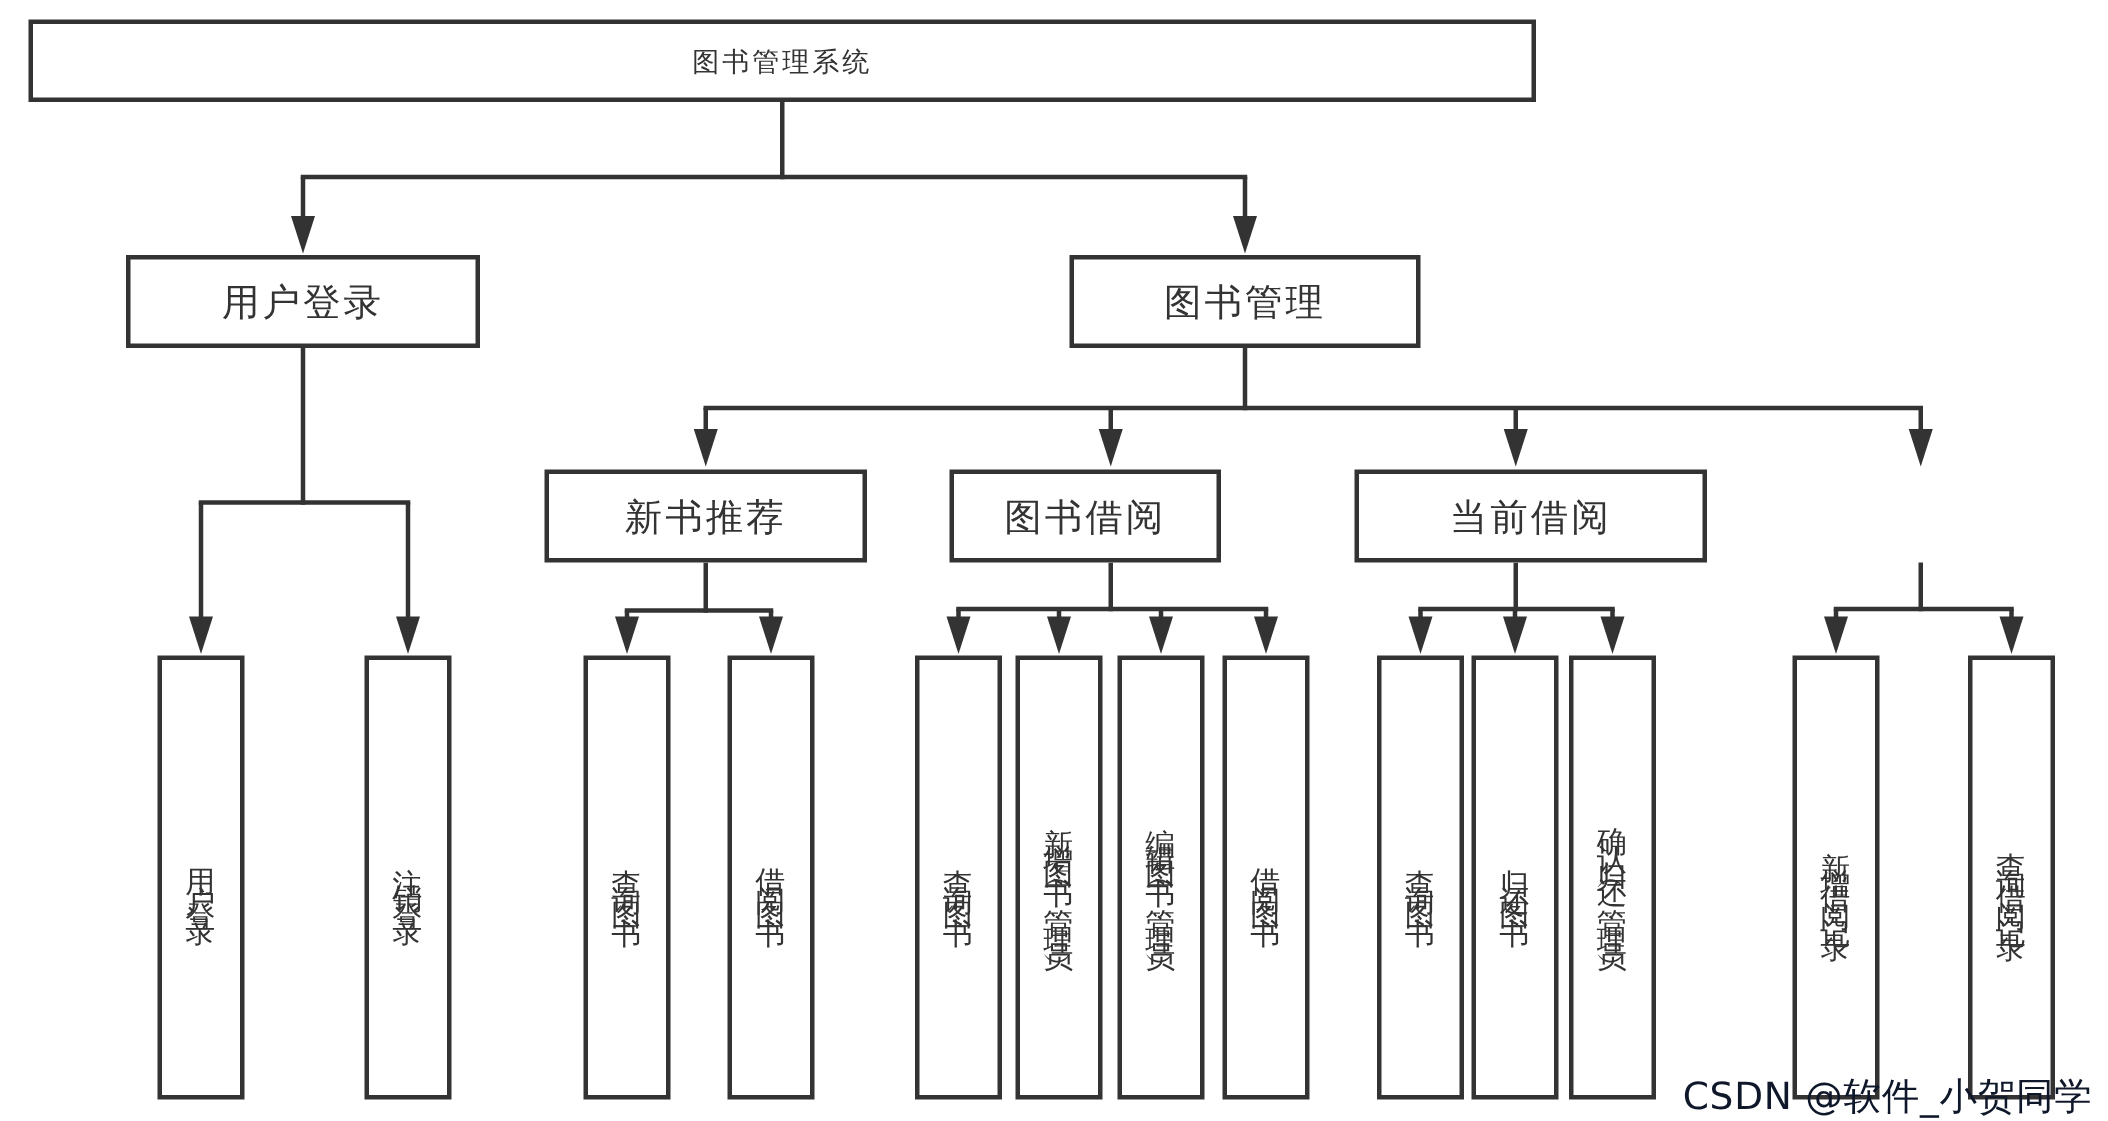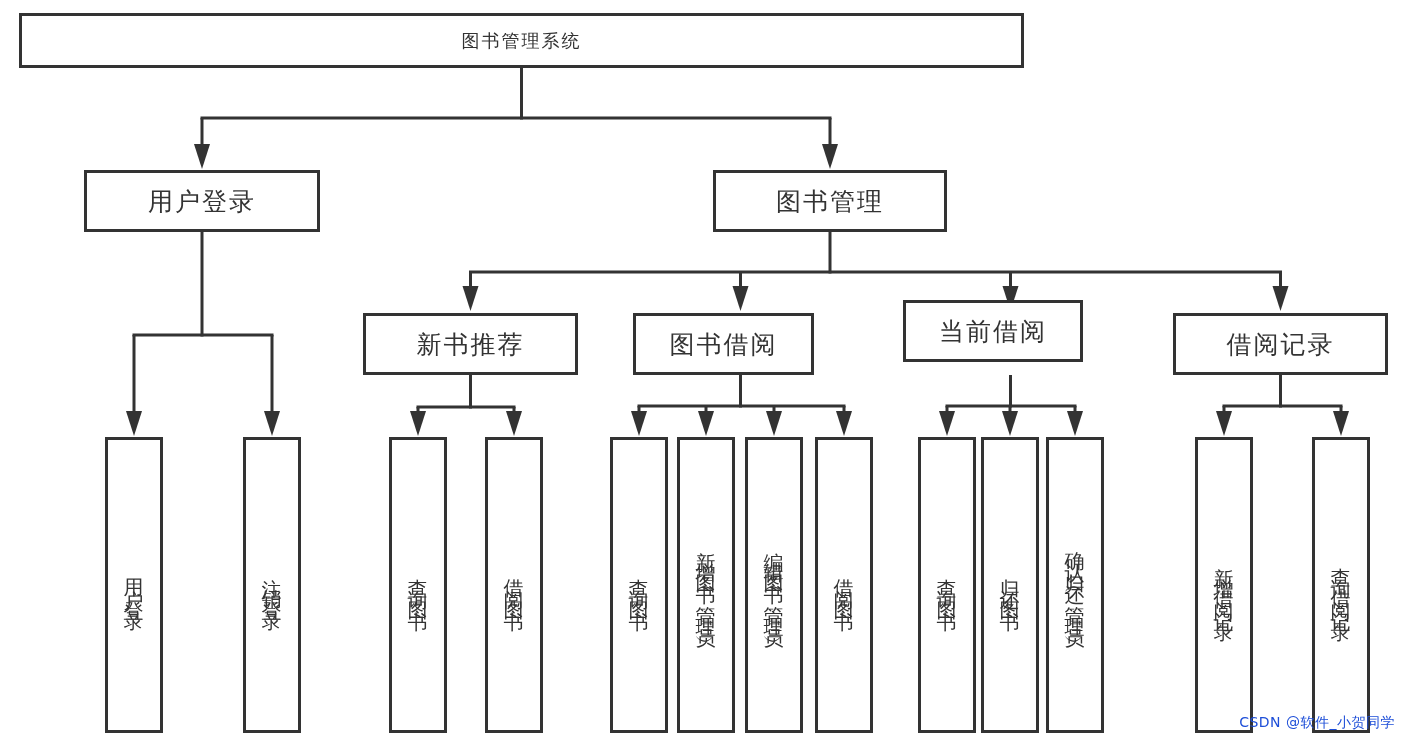--- a/index.html
+++ b/index.html
@@ -31,22 +31,22 @@
     display:flex;align-items:center;justify-content:center;
     writing-mode:vertical-rl;
     text-orientation:mixed;
     font-size:20px;
     letter-spacing:11px;
     line-height:1;
   }
   #watermark{
     position:absolute;
     right:10px;top:714px;
-    font-size:14px;
-    color:#1d4ed8;
+    font-size:25px;
+    color:#0f172a;
     letter-spacing:0.5px;
     white-space:nowrap;
   }
 </style>
 </head>
 <body>
 
 <div id="stage">
 
   <svg id="connectors" width="1405" height="747" viewBox="0 0 1405 747" aria-hidden="true">
@@ -118,22 +118,21 @@
     </g>
   </svg>
 
   <div class="node root" style="left:19px;top:13px;width:1005px;height:55px">图书管理系统</div>
 
   <div class="node" style="left:84px;top:170px;width:236px;height:62px">用户登录</div>
   <div class="node" style="left:713px;top:170px;width:234px;height:62px">图书管理</div>
 
   <div class="node" style="left:363px;top:313px;width:215px;height:62px">新书推荐</div>
   <div class="node" style="left:633px;top:313px;width:181px;height:62px">图书借阅</div>
-  <div class="node" style="left:903px;top:300px;width:180px;height:62px">当前借阅</div>
-  <div class="node" style="left:1173px;top:313px;width:215px;height:62px">借阅记录</div>
+  <div class="node" style="left:903px;top:313px;width:235px;height:62px">当前借阅</div>
 
   <div class="leaf" style="left:105px">用户登录</div>
   <div class="leaf" style="left:243px">注销登录</div>
   <div class="leaf" style="left:389px">查询图书</div>
   <div class="leaf" style="left:485px">借阅图书</div>
   <div class="leaf" style="left:610px">查询图书</div>
   <div class="leaf" style="left:677px">新增图书（管理员）</div>
   <div class="leaf" style="left:745px">编辑图书（管理员）</div>
   <div class="leaf" style="left:815px">借阅图书</div>
   <div class="leaf" style="left:918px">查询图书</div>

